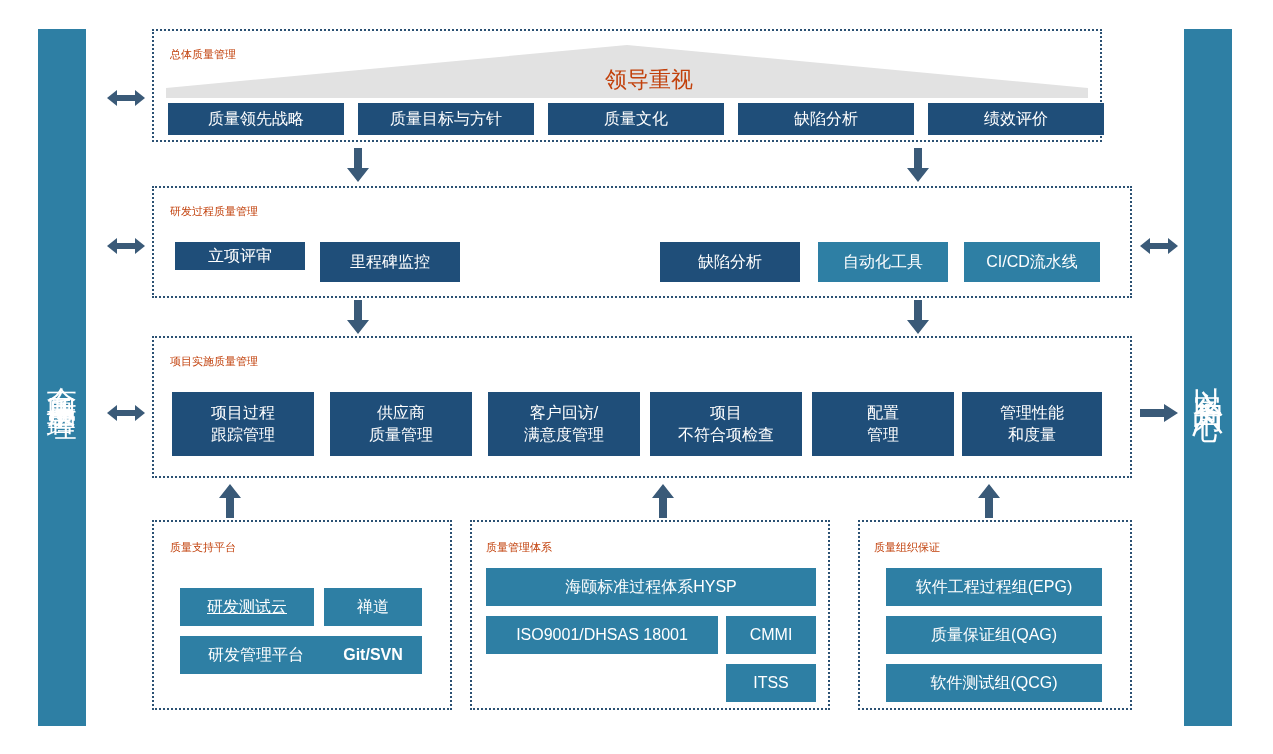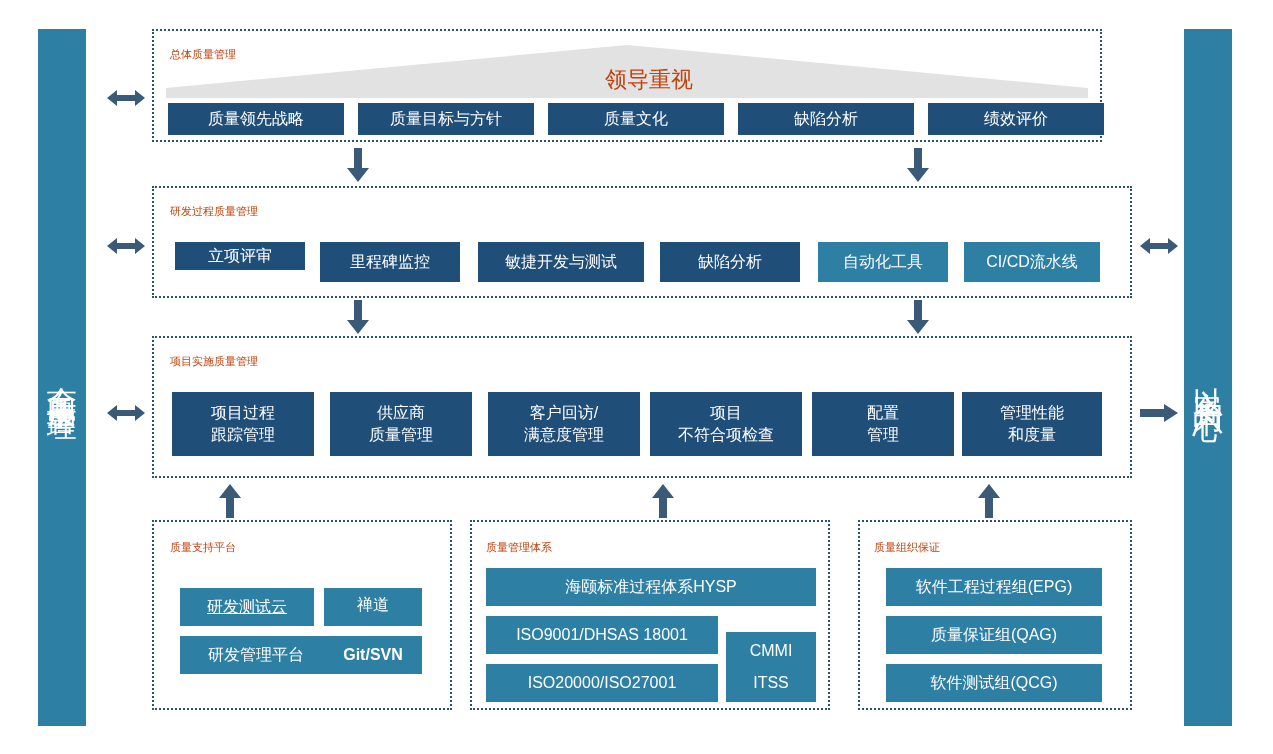--- a/index.html
+++ b/index.html
@@ -112,21 +112,20 @@
   <div class="box navy" style="left:358px;top:103px;width:176px;height:32px;"><span>质量目标与方针</span></div>
   <div class="box navy" style="left:548px;top:103px;width:176px;height:32px;"><span>质量文化</span></div>
   <div class="box navy" style="left:738px;top:103px;width:176px;height:32px;"><span>缺陷分析</span></div>
   <div class="box navy" style="left:928px;top:103px;width:176px;height:32px;"><span>绩效评价</span></div>
 
   <div class="panel" style="left:152px;top:186px;width:980px;height:112px;"></div>
   <div class="panel-title" style="left:170px;top:204px;">研发过程质量管理</div>
 
   <div class="box navy" style="left:175px;top:242px;width:130px;height:28px;"><span>立项评审</span></div>
   <div class="box navy" style="left:320px;top:242px;width:140px;height:40px;"><span>里程碑监控</span></div>
-  <div class="box navy" style="left:478px;top:242px;width:166px;height:40px;"><span>敏捷开发与测试</span></div>
   <div class="box navy" style="left:660px;top:242px;width:140px;height:40px;"><span>缺陷分析</span></div>
   <div class="box teal" style="left:818px;top:242px;width:130px;height:40px;"><span>自动化工具</span></div>
   <div class="box teal" style="left:964px;top:242px;width:136px;height:40px;"><span>CI/CD流水线</span></div>
 
   <div class="panel" style="left:152px;top:336px;width:980px;height:142px;"></div>
   <div class="panel-title" style="left:170px;top:354px;">项目实施质量管理</div>
 
   <div class="box navy" style="left:172px;top:392px;width:142px;height:64px;"><span>项目过程
 跟踪管理</span></div>
   <div class="box navy" style="left:330px;top:392px;width:142px;height:64px;"><span>供应商
@@ -137,31 +136,30 @@
 满意度管理</span></div>
   <div class="box navy" style="left:812px;top:392px;width:142px;height:64px;"><span>配置
 管理</span></div>
   <div class="box navy" style="left:962px;top:392px;width:140px;height:64px;"><span>管理性能
 和度量</span></div>
 
   <div class="panel" style="left:152px;top:520px;width:300px;height:190px;"></div>
   <div class="panel-title" style="left:170px;top:540px;">质量支持平台</div>
 
   <div class="box teal" style="left:180px;top:588px;width:134px;height:38px;text-decoration:underline;"><span>研发测试云</span></div>
-  <div class="box teal" style="left:324px;top:588px;width:98px;height:38px;font-family:Liberation Mono, monospace;"><span>禅道</span></div>
+  <div class="box teal" style="left:324px;top:588px;width:98px;height:38px;"><span>禅道</span></div>
   <div class="box teal" style="left:180px;top:636px;width:152px;height:38px;"><span>研发管理平台</span></div>
   <div class="box teal bold" style="left:324px;top:636px;width:98px;height:38px;"><span>Git/SVN</span></div>
 
   <div class="panel" style="left:470px;top:520px;width:360px;height:190px;"></div>
   <div class="panel-title" style="left:486px;top:540px;">质量管理体系</div>
 
   <div class="box teal" style="left:486px;top:568px;width:330px;height:38px;"><span>海颐标准过程体系HYSP</span></div>
   <div class="box teal" style="left:486px;top:616px;width:232px;height:38px;"><span>ISO9001/DHSAS 18001</span></div>
-  <div class="box teal" style="left:726px;top:616px;width:90px;height:38px;margin-top:16px;"><span>CMMI</span></div>
-  <div class="box teal" style="left:486px;top:664px;width:232px;height:38px;"><span>ISO20000/ISO27001</span></div>
+  <div class="box teal" style="left:726px;top:616px;width:90px;height:38px;"><span>CMMI</span></div>
   <div class="box teal" style="left:726px;top:664px;width:90px;height:38px;"><span>ITSS</span></div>
 
   <div class="panel" style="left:858px;top:520px;width:274px;height:190px;"></div>
   <div class="panel-title" style="left:874px;top:540px;">质量组织保证</div>
 
   <div class="box teal" style="left:886px;top:568px;width:216px;height:38px;"><span>软件工程过程组(EPG)</span></div>
   <div class="box teal" style="left:886px;top:616px;width:216px;height:38px;"><span>质量保证组(QAG)</span></div>
   <div class="box teal" style="left:886px;top:664px;width:216px;height:38px;"><span>软件测试组(QCG)</span></div>
 
   <div class="arrow" style="left:107px;top:88px;">

